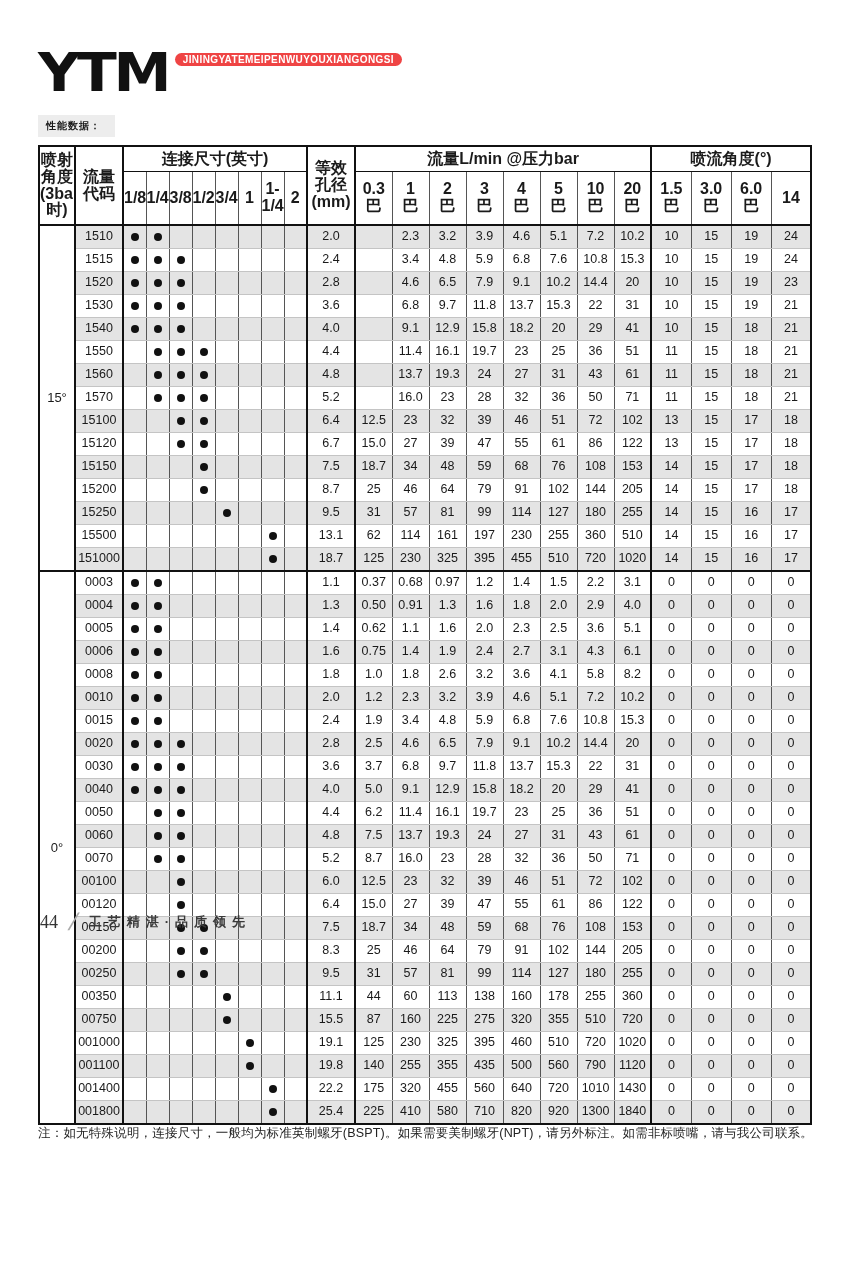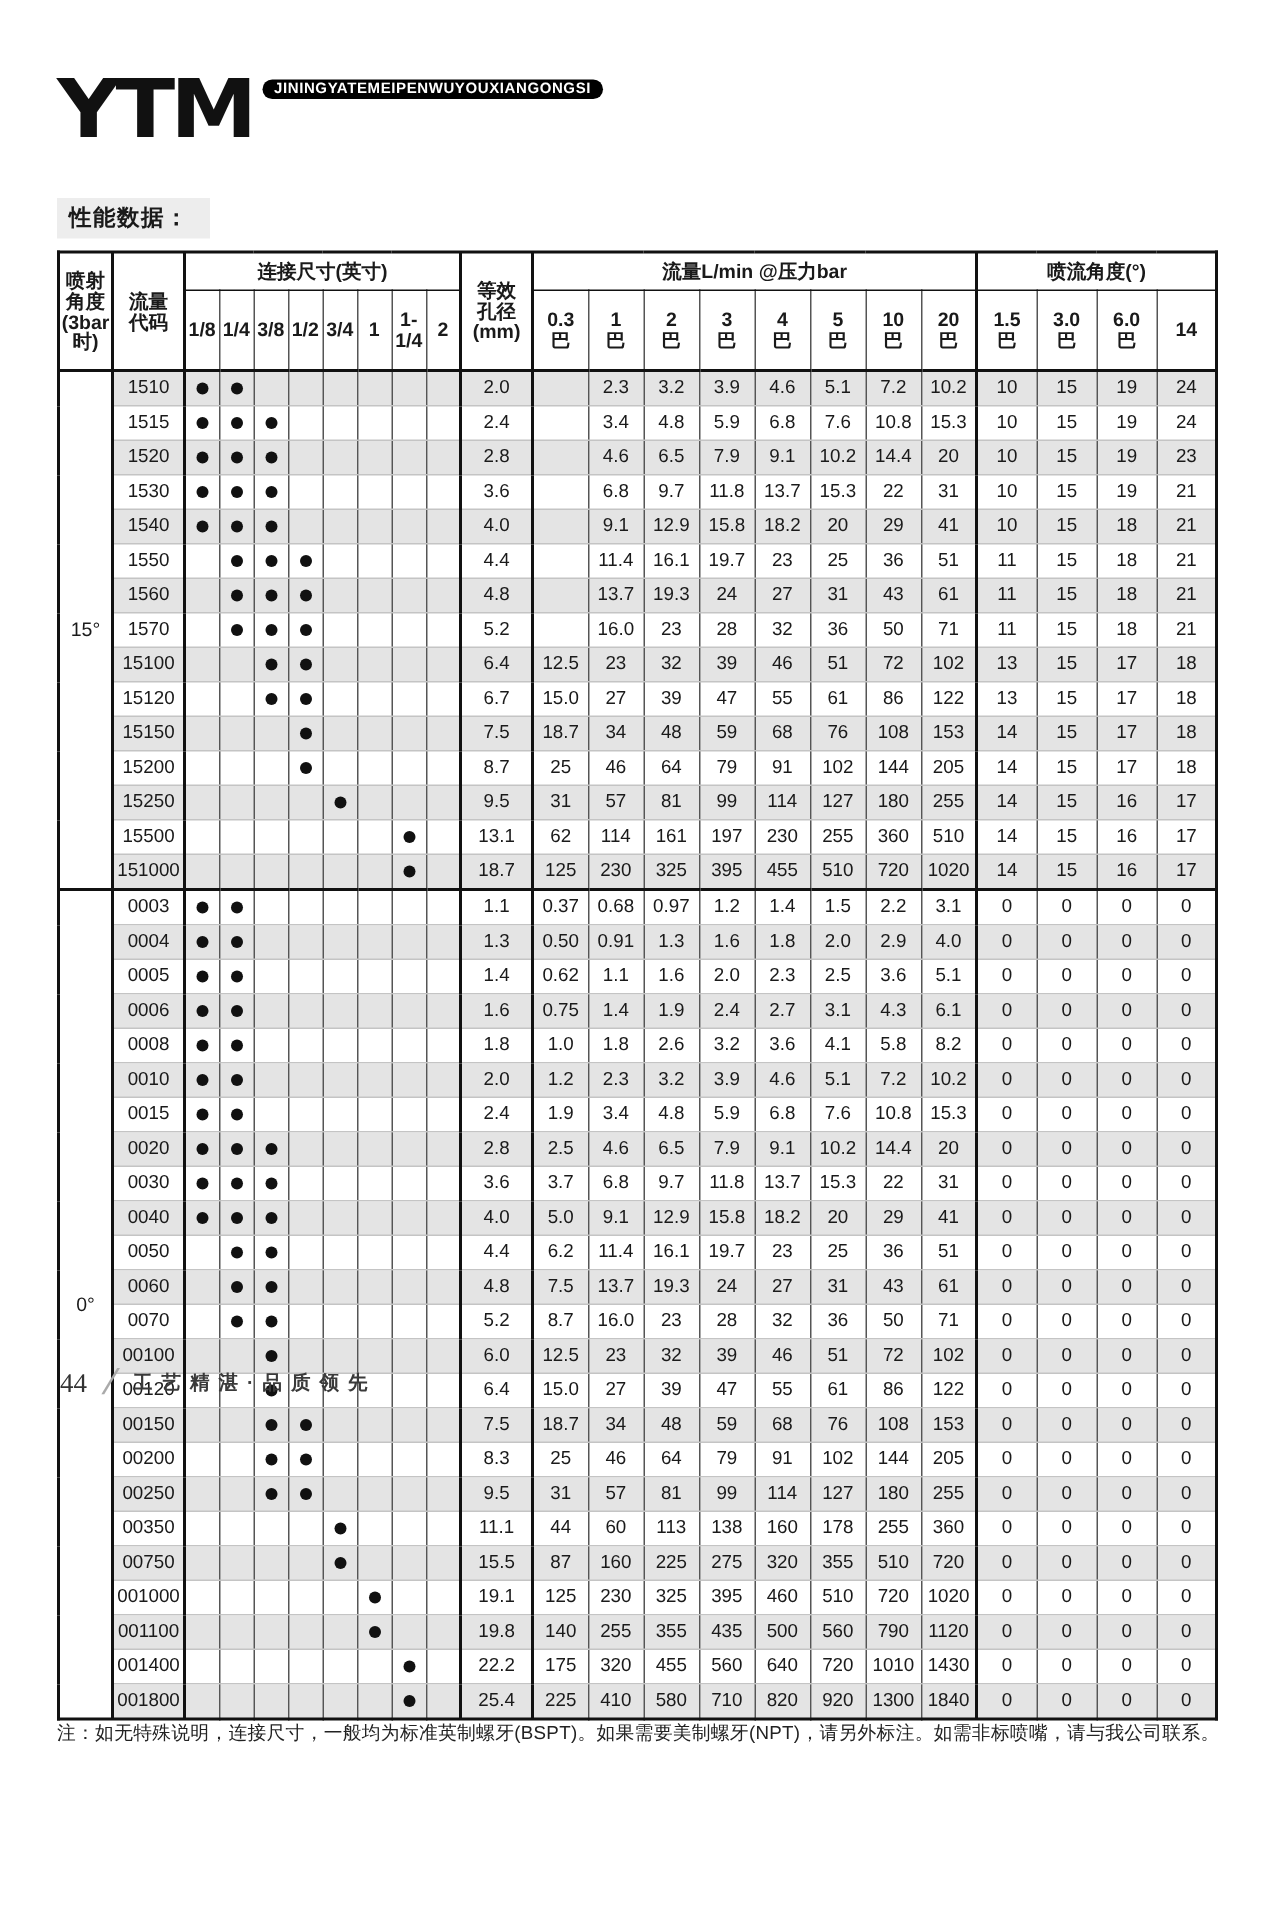--- a/index.html
+++ b/index.html
@@ -13,39 +13,39 @@
   
   .brand{display:flex;align-items:flex-start;gap:16px;padding-top:44px;}
   .logo-text{
     font-weight:900;font-size:54px;line-height:58px;letter-spacing:-3px;
     font-family:"DejaVu Sans","Liberation Sans",sans-serif;color:#111;
     transform:scale(1.08,1.0);transform-origin:left top;
   }
   .brand-right{padding-top:5px;}
   .company-name{font-size:22px;font-weight:700;letter-spacing:2px;color:#111;}
   .pinyin-pill{
-    display:inline-block;background:#000000;color:#fff;font-size:10px;font-weight:700;
+    display:inline-block;background:#ef4444;color:#fff;font-size:10px;font-weight:700;
     border-radius:9px;padding:1px 8px;margin-top:4px;letter-spacing:0.4px;
   }
 
   
   .section-title{
-    display:inline-block;background:#ededed;font-weight:700;font-size:15px;
-    padding:4px 14px 4px 8px;margin-top:30px;letter-spacing:1px;
+    display:inline-block;background:#ededed;font-weight:700;font-size:10px;
+    padding:4px 14px 4px 8px;margin-top:13px;letter-spacing:1px;
   }
 
   
   table{border-collapse:collapse;table-layout:fixed;width:774px;margin-top:8px;border:2px solid #111;}
   col.c-angle{width:36px;} col.c-code{width:48px;} col.c-dot{width:23px;}
   col.c-ap{width:48px;} col.c-flow{width:37px;} col.c-jet{width:40px;}
   th,td{
     border:1px solid #555;padding:0;text-align:center;vertical-align:middle;
     font-size:12.5px;line-height:1.05;overflow:hidden;
   }
-  thead th{font-weight:700;font-size:13px;background:#fff;}
+  thead th{font-weight:700;font-size:16px;background:#fff;}
   thead tr.h1 th{height:24px;}
   thead tr.h2 th{height:52px;}
   thead th{border-bottom-color:#111;}
   thead tr.h2 th, thead th[rowspan]{border-bottom:2px solid #111;}
   .hline{display:block;}
   tbody td{height:22px;border-top-color:#c4c4c4;border-bottom-color:#c4c4c4;}
   tbody tr:nth-child(odd) td{background:#e4e4e4;}
   td.angle-col{background:#fff !important;font-size:13px;}
   .b2l{border-left:2px solid #111 !important;}
   .b2r{border-right:2px solid #111 !important;}

